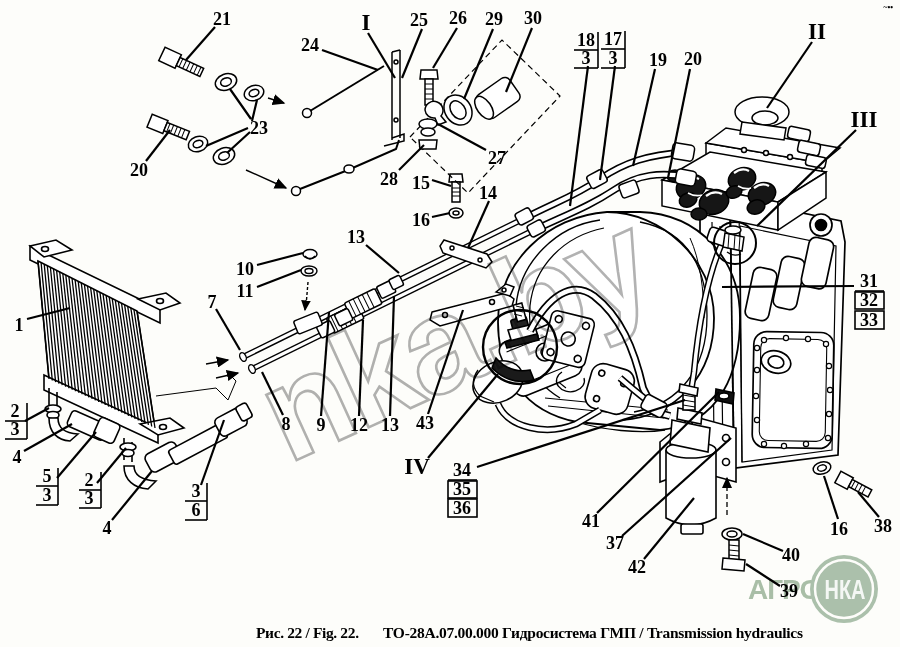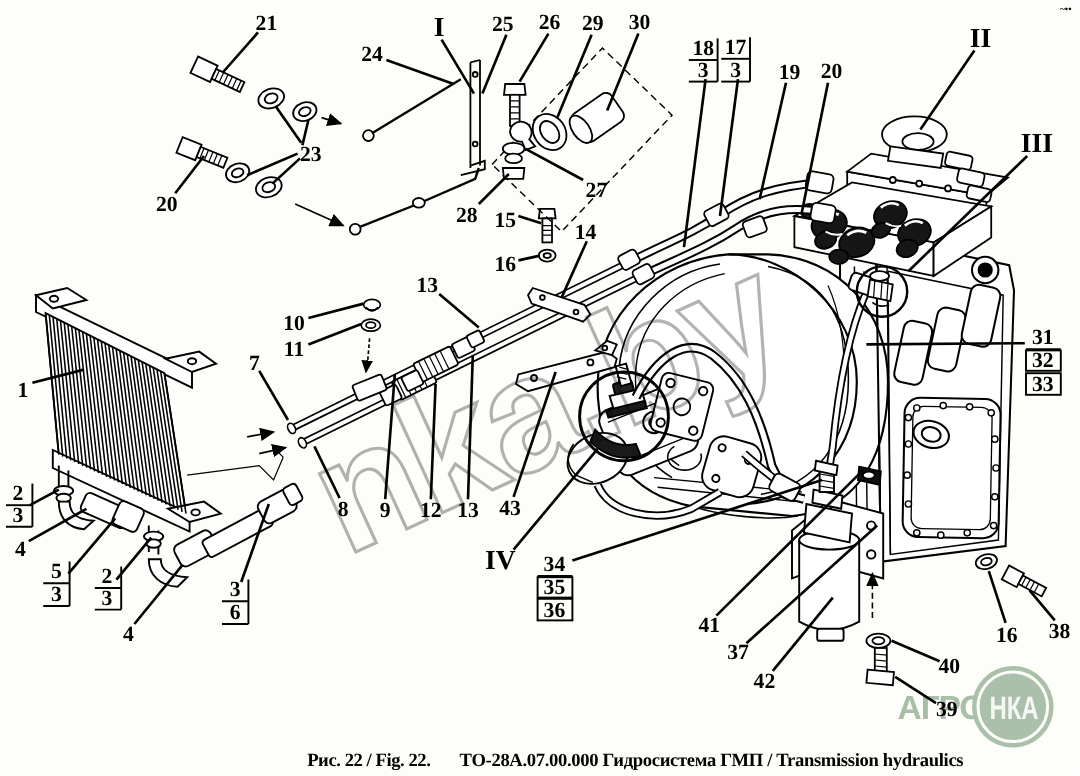--- a/index.html
+++ b/index.html
@@ -1,16 +1,16 @@
 <!DOCTYPE html>
 <html><head>
 <meta charset="utf-8">
 <style>
   html,body{margin:0;padding:0;background:#ffffff;}
-  #page{width:900px;height:647px;position:relative;overflow:hidden;background:#fdfdfa;border-radius:11px;}
+  #page{width:900px;height:647px;position:relative;overflow:hidden;background:#fdfdfa;}
   svg{position:absolute;left:0;top:0;}
   text{font-family:"Liberation Serif",serif;font-weight:bold;fill:#000;}
   .n{font-size:18px;}
   .rom{font-size:23px;}
   .cap{font-size:15.5px;}
 </style>
 </head>
 <body>
 <div id="page">
 <svg width="900" height="647" viewBox="0 0 900 647">

